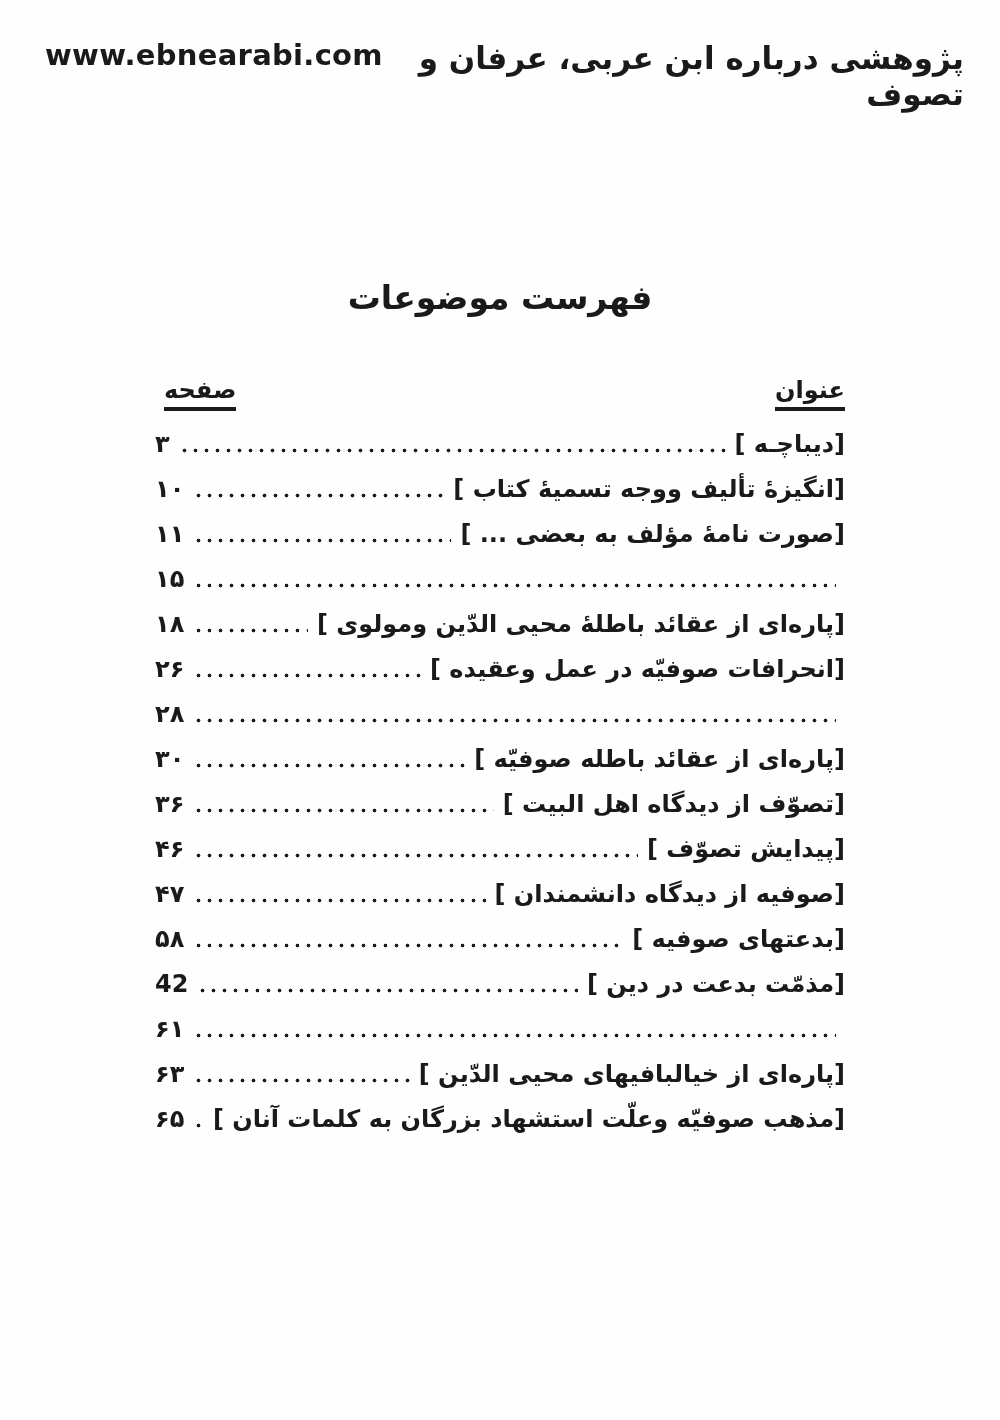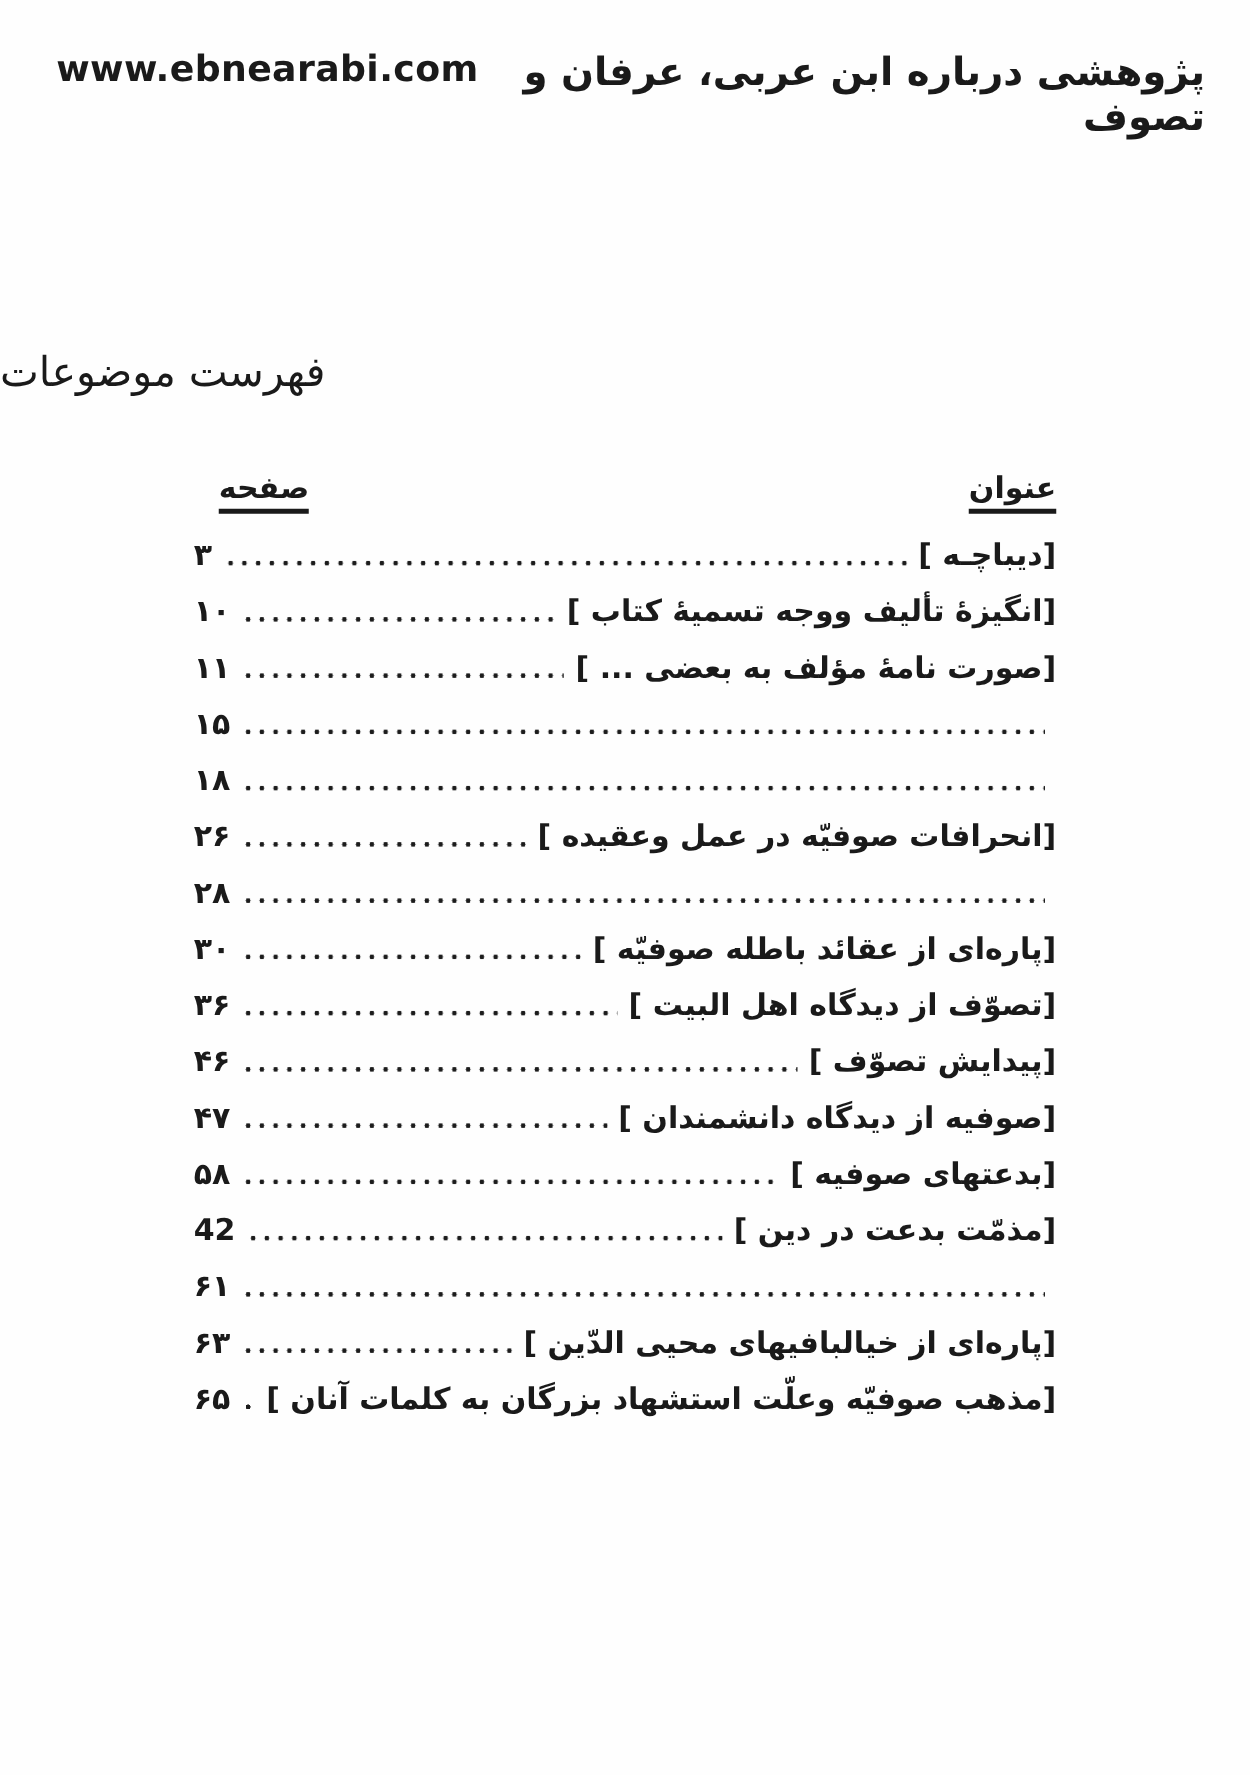--- a/index.html
+++ b/index.html
@@ -30,43 +30,43 @@
     direction: rtl;
     font-weight: bold;
     font-size: 31px;
     padding-top: 2px;
   }
   .toc-title {
     position: absolute;
     top: 278px; left: 0;
     width: 100%;
     margin: 0;
-    text-align: left;
+    text-align: center;
     direction: rtl;
     font-size: 33px;
-    font-weight: normal;
+    font-weight: bold;
   }
   .toc {
     position: absolute;
     top: 376px;
     left: 155px;
     width: 690px;
   }
   .toc-head {
     direction: rtl;
     display: flex;
     justify-content: space-between;
     font-size: 24px;
     font-weight: bold;
   }
   .toc-head .col {
     border-bottom: 4px solid #1a1a1a;
     padding-bottom: 3px;
   }
-  .col-page { margin-left: 20px; }
+  .col-page { margin-left: 9px; }
   .toc-rows { margin-top: 11px; }
   .toc-row {
     direction: rtl;
     display: flex;
     align-items: stretch;
     height: 45px;
     line-height: 45px;
     font-size: 24px;
     font-weight: bold;
   }
@@ -112,20 +112,21 @@
         <div class="toc-row">
           <span class="entry-title">[صورت نامهٔ مؤلف به بعضی ... ]</span>
           <span class="leader"></span>
           <span class="page-num">۱۱</span>
         </div>
         <div class="toc-row">
           <span class="leader"></span>
           <span class="page-num">۱۵</span>
         </div>
         <div class="toc-row">
+          <span class="entry-title">[پاره‌ای از عقائد باطلهٔ محیی الدّین ومولوی ]</span>
           <span class="leader"></span>
           <span class="page-num">۱۸</span>
         </div>
         <div class="toc-row">
           <span class="entry-title">[انحرافات صوفیّه در عمل وعقیده ]</span>
           <span class="leader"></span>
           <span class="page-num">۲۶</span>
         </div>
         <div class="toc-row">
           <span class="leader"></span>

